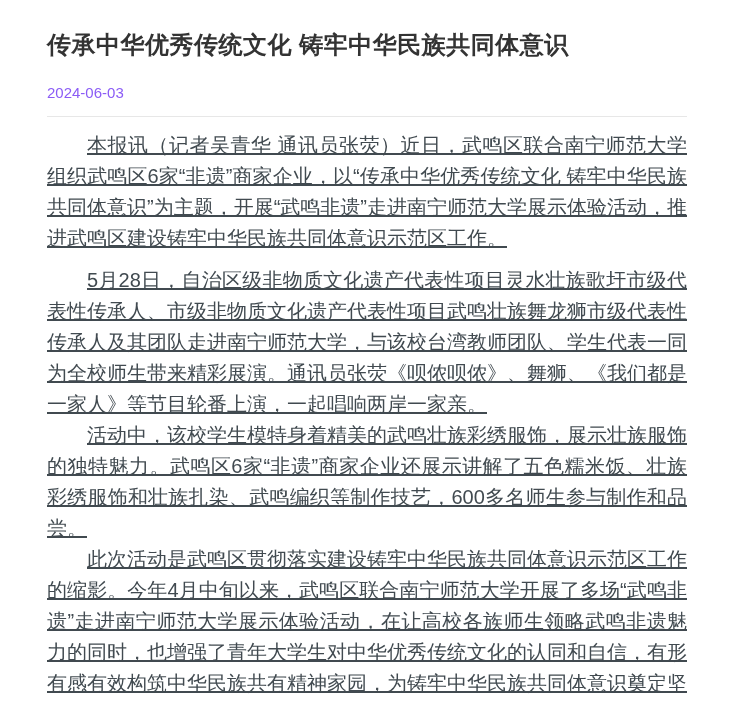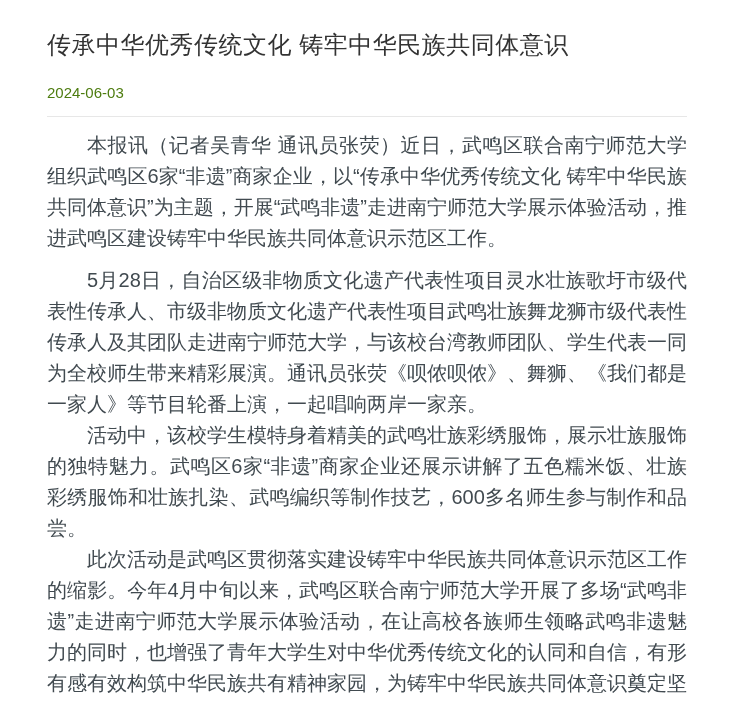--- a/index.html
+++ b/index.html
@@ -14,47 +14,48 @@
     box-sizing: border-box;
     padding: 30px 43px 0 47px;
     background: #ffffff;
     overflow: hidden;
     font-family: "Liberation Sans", sans-serif;
   }
   .title {
     margin: 0;
     font-size: 24px;
     line-height: 30px;
-    font-weight: 400;
+    font-weight: 700;
     color: #333333;
     letter-spacing: 0.5px;
   }
   .date {
     margin-top: 25px;
     font-size: 15px;
     line-height: 15px;
-    color: #4d7c0f;
+    color: #8b5cf6;
   }
   .divider {
     margin-top: 16px;
     height: 0;
     border: none;
     border-top: 1px solid #e7e7e7;
   }
   .body {
     margin-top: 13px;
   }
   .para {
     margin: 0;
     font-size: 20px;
     line-height: 31px;
     color: #414a50;
     text-align: justify;
     text-indent: 2em;
     word-break: break-all;
+    text-decoration: underline;
   }
   .para.lead {
     margin-bottom: 11px;
   }
 </style>
 </head>
 <body>
 
 <div class="page">
   <h1 class="title">传承中华优秀传统文化 铸牢中华民族共同体意识</h1>

